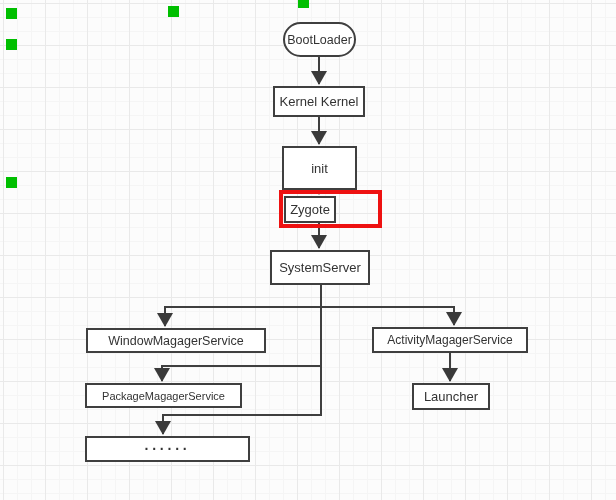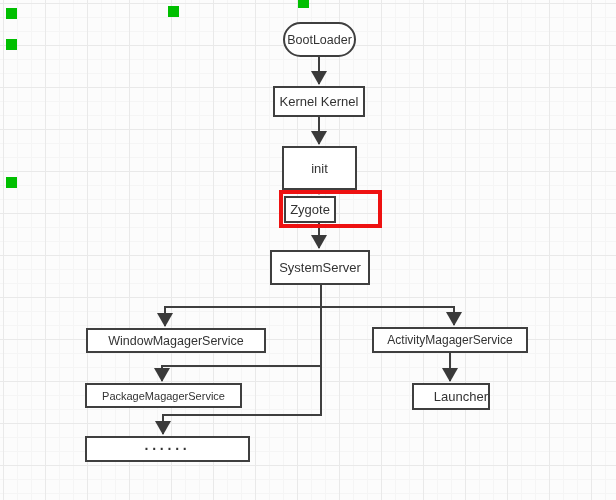--- a/index.html
+++ b/index.html
@@ -95,21 +95,21 @@
   </div>
 
   <div class="node" style="left:372px;top:327px;width:156px;height:26px;">
     <span style="font-size:12px;">ActivityMagagerService</span>
   </div>
 
   <div class="node" style="left:85px;top:383px;width:157px;height:25px;">
     <span style="font-size:11px;">PackageMagagerService</span>
   </div>
 
-  <div class="node" style="left:412px;top:383px;width:78px;height:27px;justify-content:flex-end;">
+  <div class="node" style="left:412px;top:383px;width:78px;height:27px;">
     <span>Launcher</span>
   </div>
 
   <div class="node" style="left:85px;top:436px;width:165px;height:26px;">
     <span class="dots-label">······</span>
   </div>
 
   <div class="green-marker" style="left:6px;top:8px;"></div>
   <div class="green-marker" style="left:6px;top:39px;"></div>
   <div class="green-marker" style="left:168px;top:6px;"></div>

